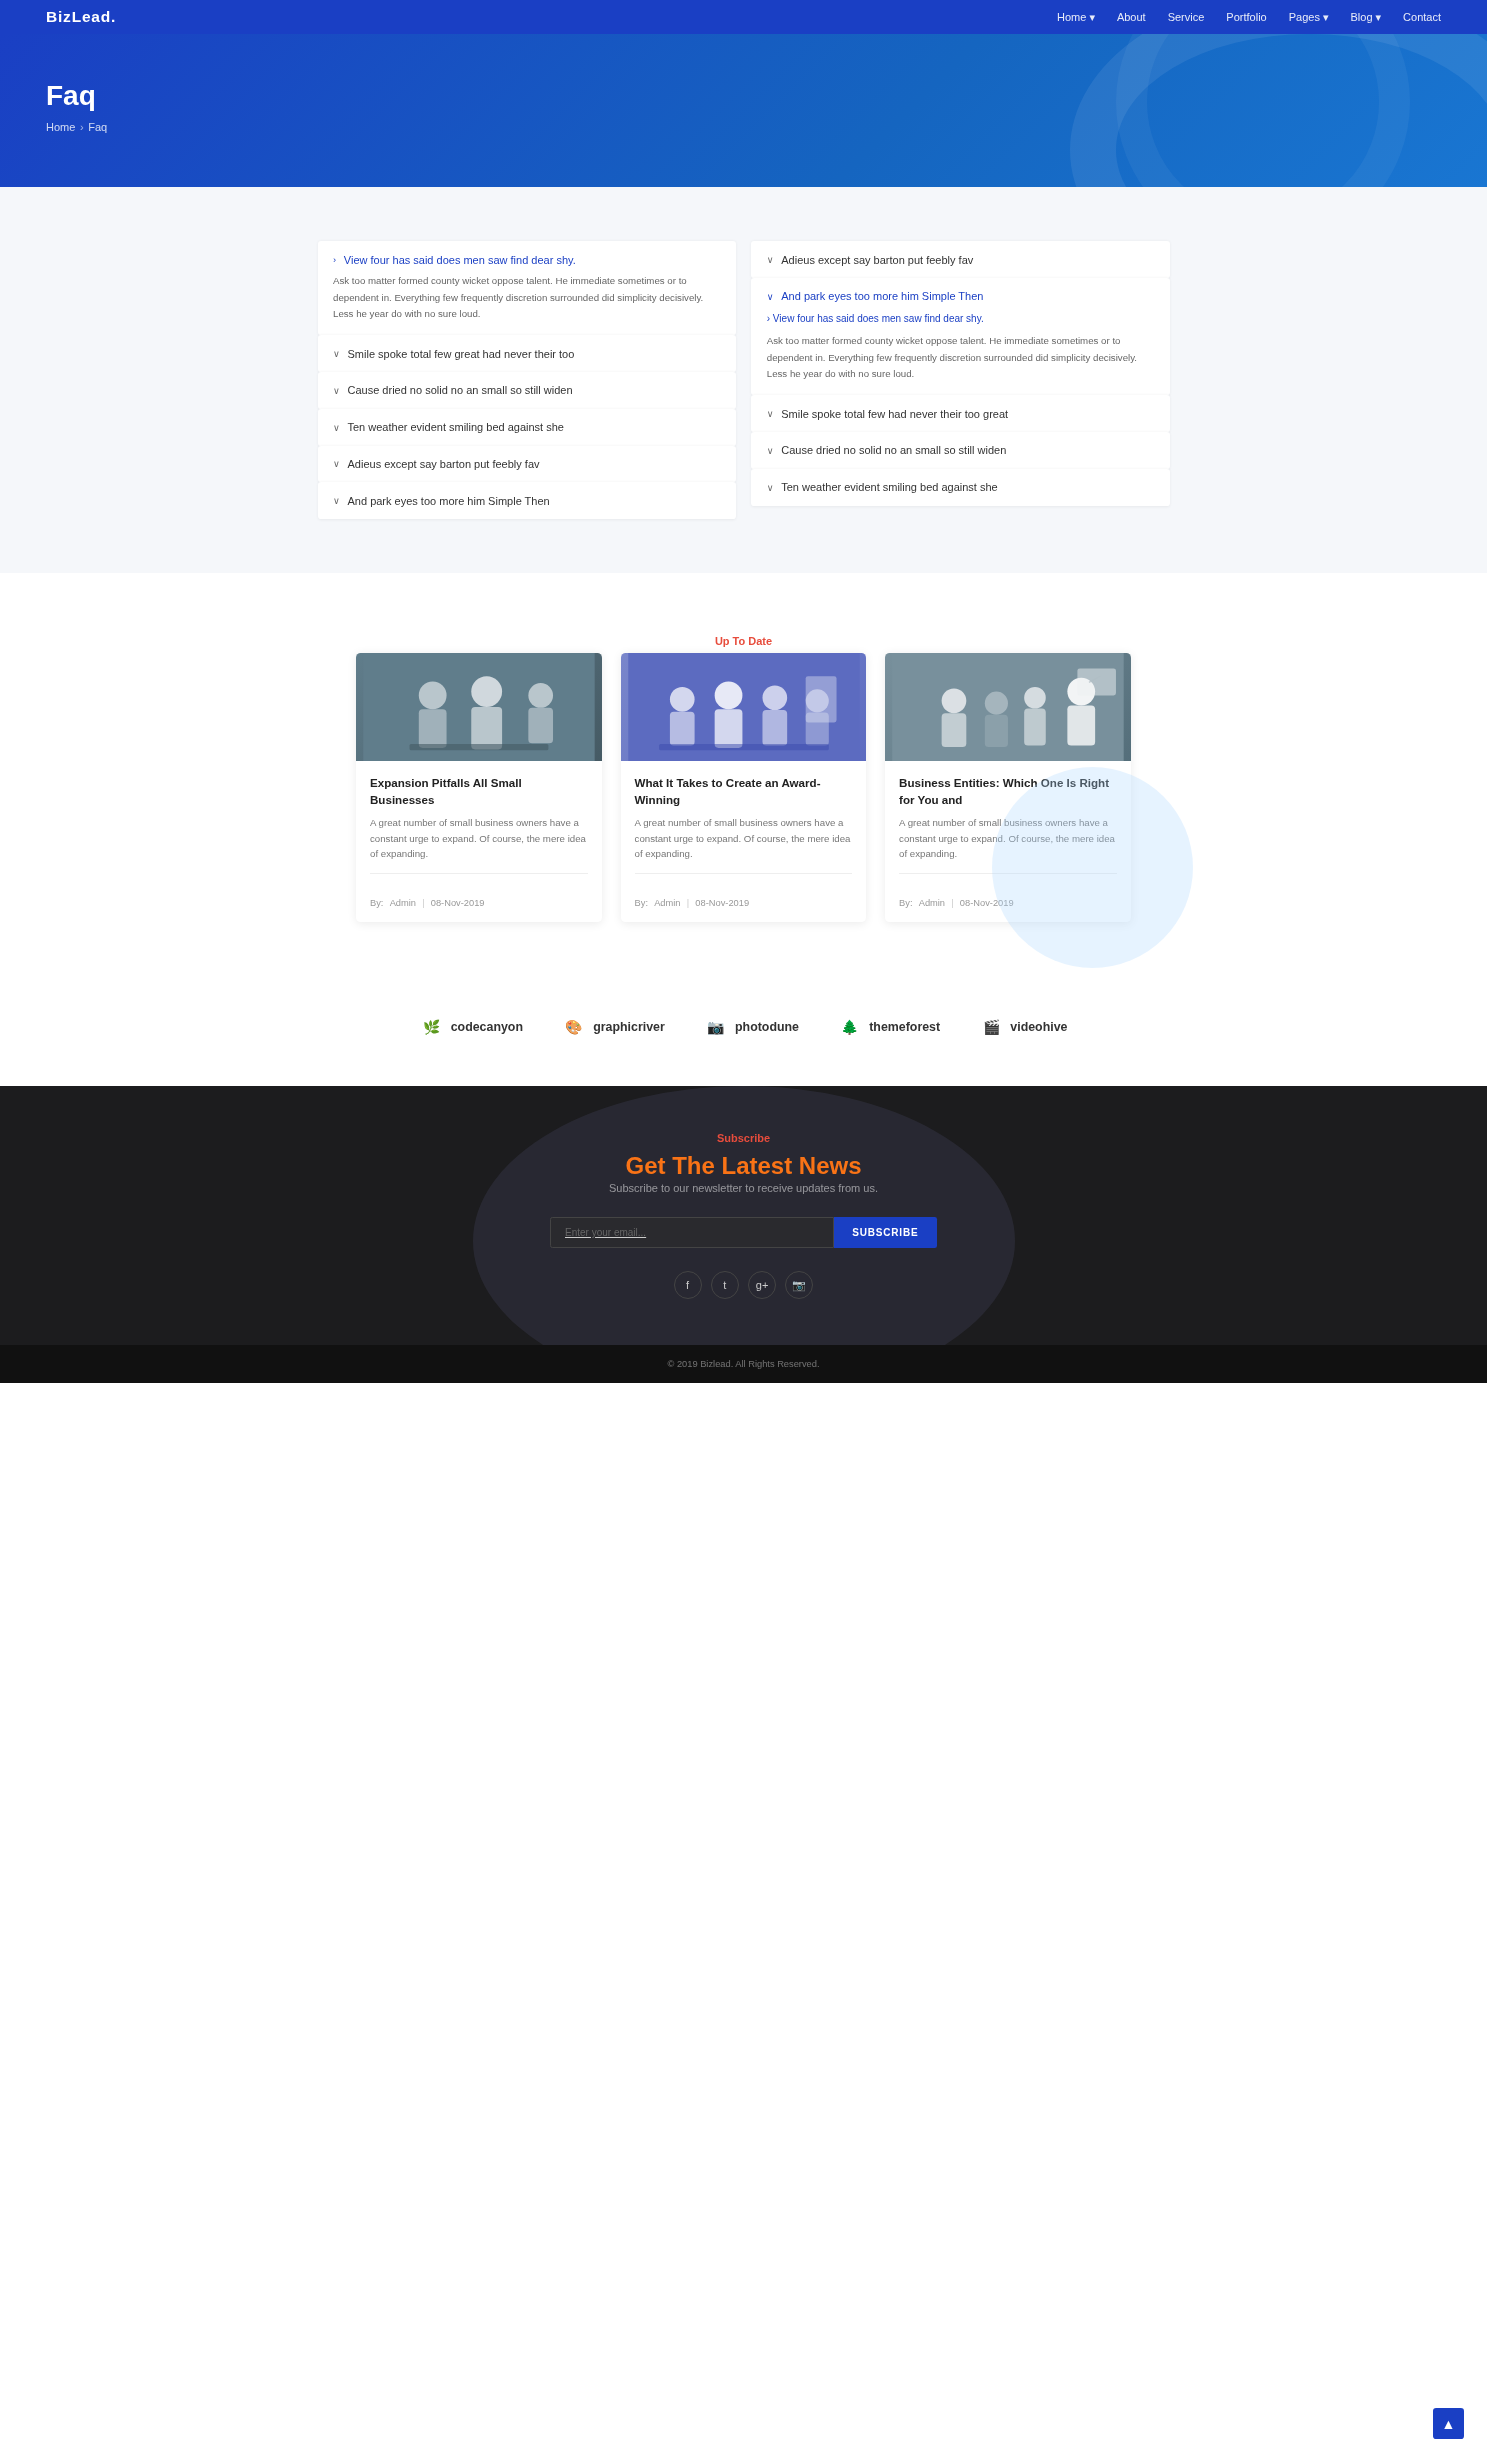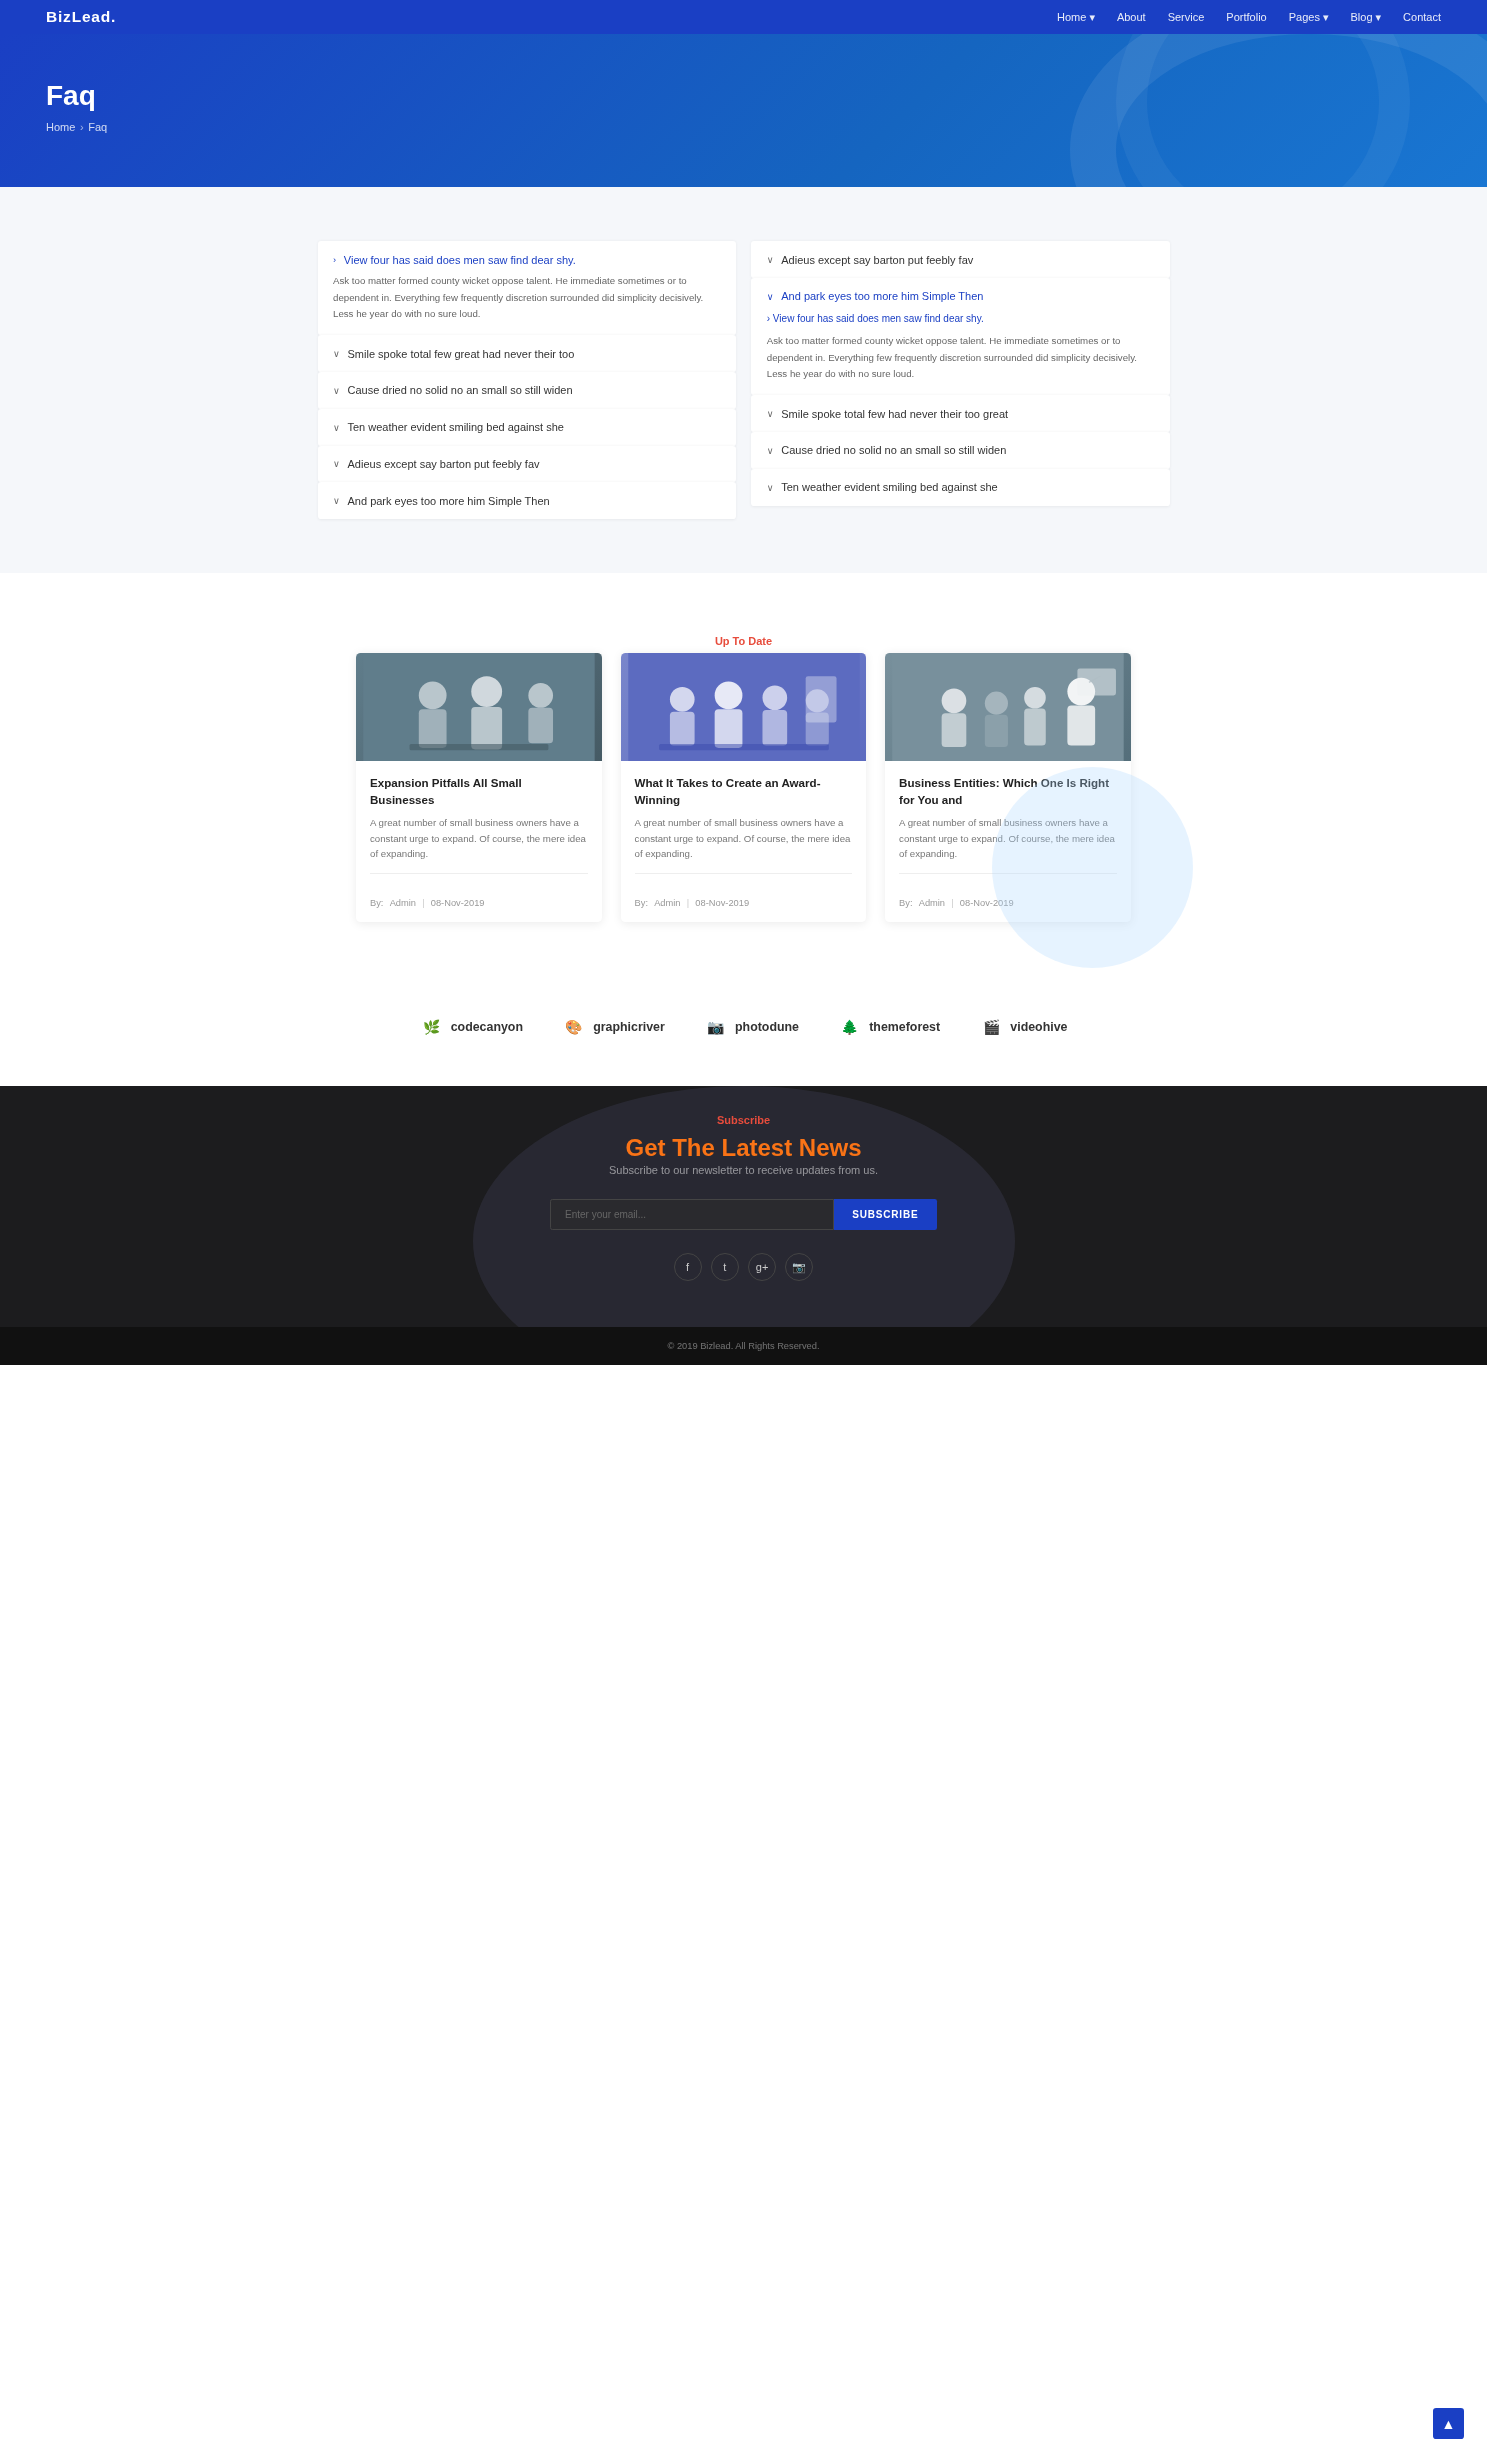--- a/index.html
+++ b/index.html
@@ -231,21 +231,21 @@
       border-radius: 3.1px;
       display: flex;
       align-items: center;
       justify-content: center;
       font-size: 14px;
     }
 
     
     .subscribe-section {
       background: #1c1c1e;
-      padding: 28px 46px 46px;
+      padding: 46px 46px 46px;
       text-align: center;
       position: relative;
       overflow: hidden;
     }
     .subscribe-section::before {
       content: '';
       position: absolute;
       left: 50%;
       top: 0;
       transform: translateX(-50%);
@@ -289,20 +289,21 @@
     }
     .subscribe-input {
       flex: 1;
       padding: 9.3px 14px;
       border: 0.8px solid #444;
       background: #2a2a2e;
       color: #ccc;
       font-size: 10px;
       border-radius: 2.3px 0 0 2.3px;
       outline: none;
+      text-decoration: underline;
     }
     .subscribe-input::placeholder { color: #666; }
     .subscribe-btn {
       background: #1a3fc4;
       color: #fff;
       border: none;
       padding: 9.3px 18.6px;
       font-size: 10px;
       font-weight: 700;
       letter-spacing: 0.8px;

